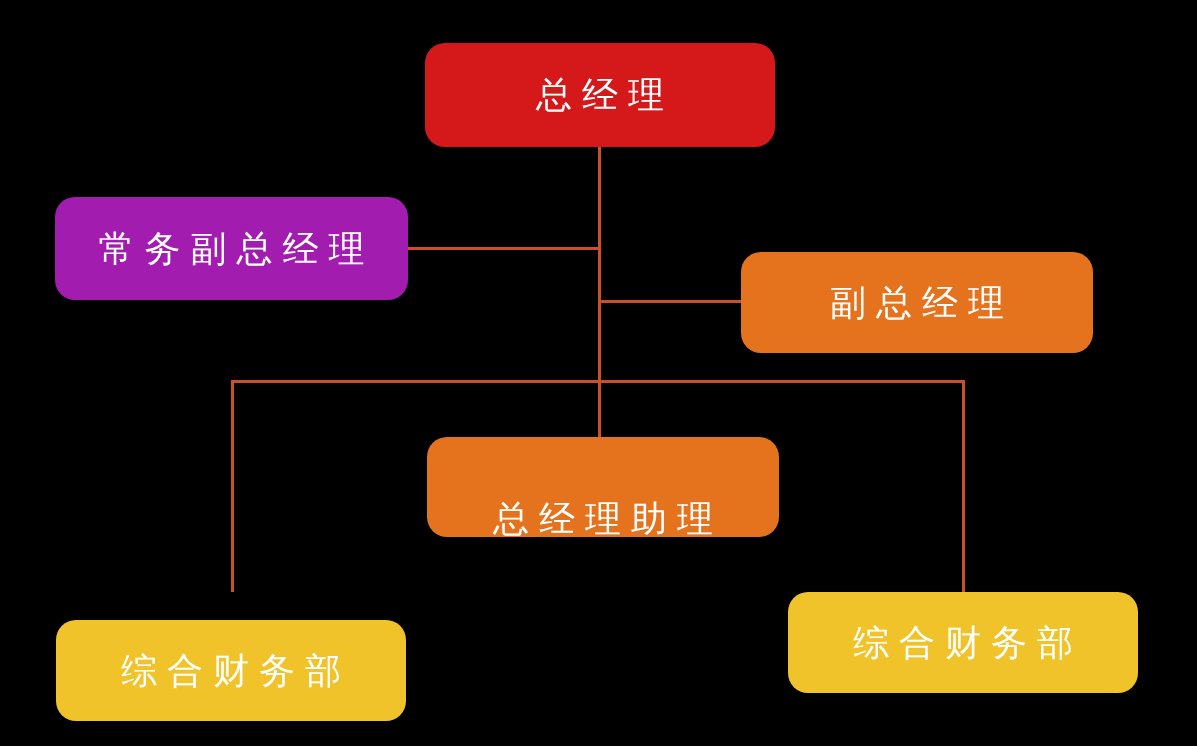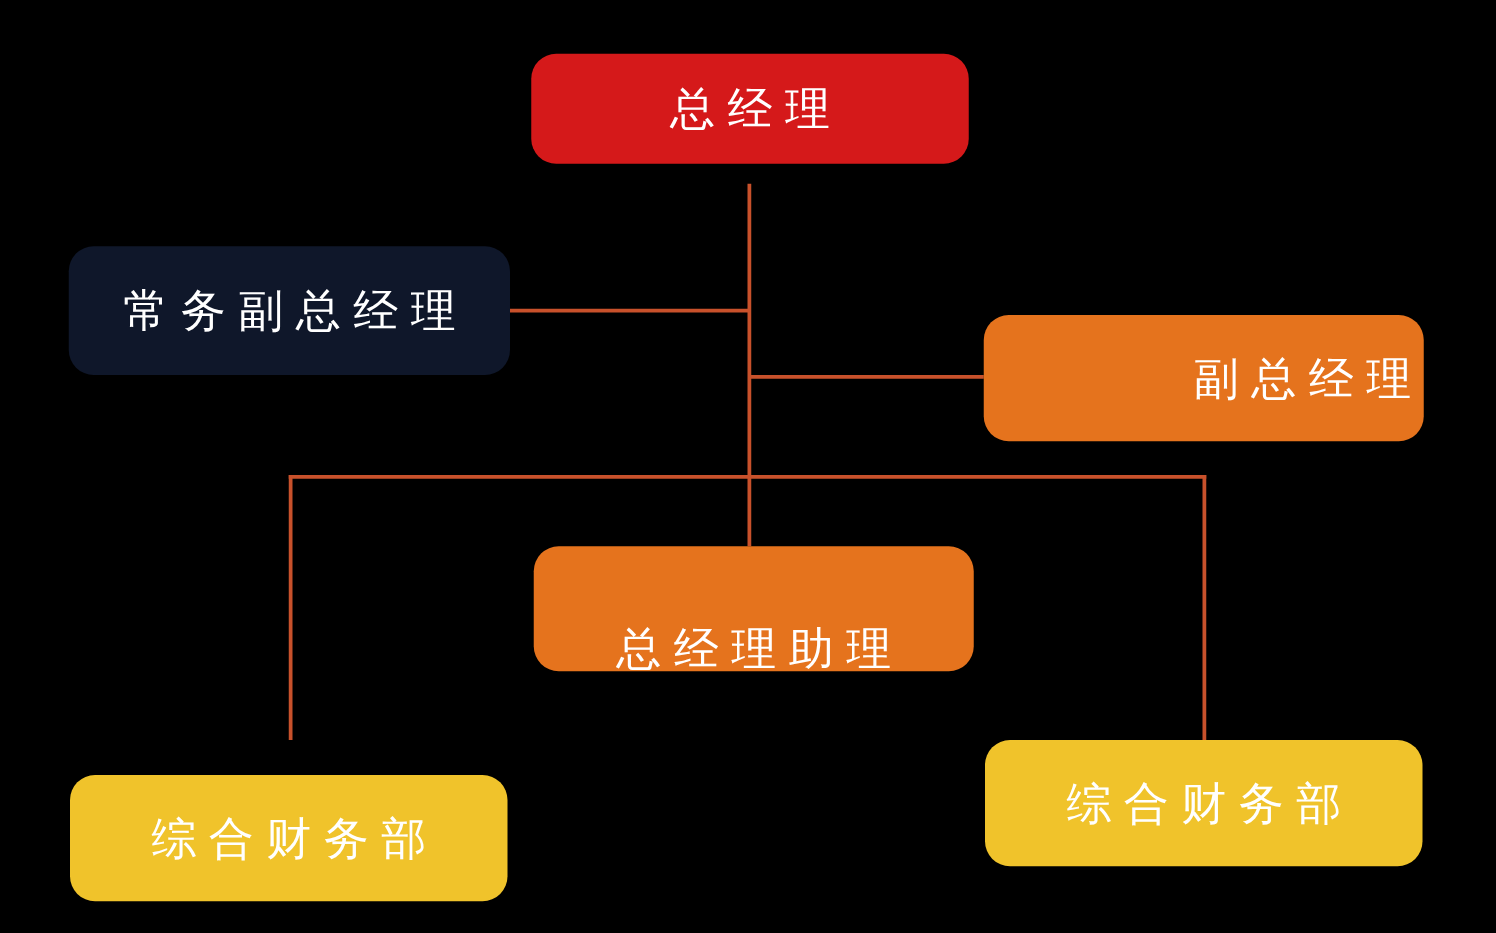--- a/index.html
+++ b/index.html
@@ -41,29 +41,29 @@
 
 <div class="canvas">
 
   <div class="connector" style="left: 598px; top: 147px; width: 3px; height: 290px; background: rgb(200, 81, 43);"></div>
   <div class="connector" style="left: 408px; top: 247px; width: 192px; height: 3px; background: rgb(200, 81, 43);"></div>
   <div class="connector" style="left: 600px; top: 300px; width: 187px; height: 3px; background: rgb(200, 81, 43);"></div>
   <div class="connector" style="left: 231px; top: 380px; width: 734px; height: 3px; background: rgb(200, 81, 43);"></div>
   <div class="connector" style="left: 231px; top: 380px; width: 3px; height: 212px; background: rgb(200, 81, 43);"></div>
   <div class="connector" style="left: 962px; top: 380px; width: 3px; height: 212px; background: rgb(200, 81, 43);"></div>
 
-  <div class="node" style="left: 425px; top: 43px; width: 350px; height: 88px; background: rgb(213, 25, 26);">
+  <div class="node" style="left: 425px; top: 43px; width: 350px; height: 104px; background: rgb(213, 25, 26);">
     <span class="node-label">总经理</span>
   </div>
 
-  <div class="node" style="left: 55px; top: 197px; width: 353px; height: 103px; background: #0f172a;">
+  <div class="node" style="left: 55px; top: 197px; width: 353px; height: 103px; background: #a21caf;">
     <span class="node-label">常务副总经理</span>
   </div>
 
-  <div class="node" style="left: 787px; top: 252px; width: 352px; height: 101px; background: rgb(229, 115, 29); justify-content: flex-end;">
+  <div class="node" style="left: 741px; top: 252px; width: 352px; height: 101px; background: rgb(229, 115, 29);">
     <span class="node-label">副总经理</span>
   </div>
 
   <div class="node" style="left: 427px; top: 437px; width: 352px; height: 100px; background: rgb(229, 115, 29); align-items: flex-end;">
     <span class="node-label">总经理助理</span>
   </div>
 
   <div class="node" style="left: 56px; top: 592px; width: 350px; height: 101px; background: rgb(240, 195, 43); margin-top: 28px;">
     <span class="node-label">综合财务部</span>
   </div>

